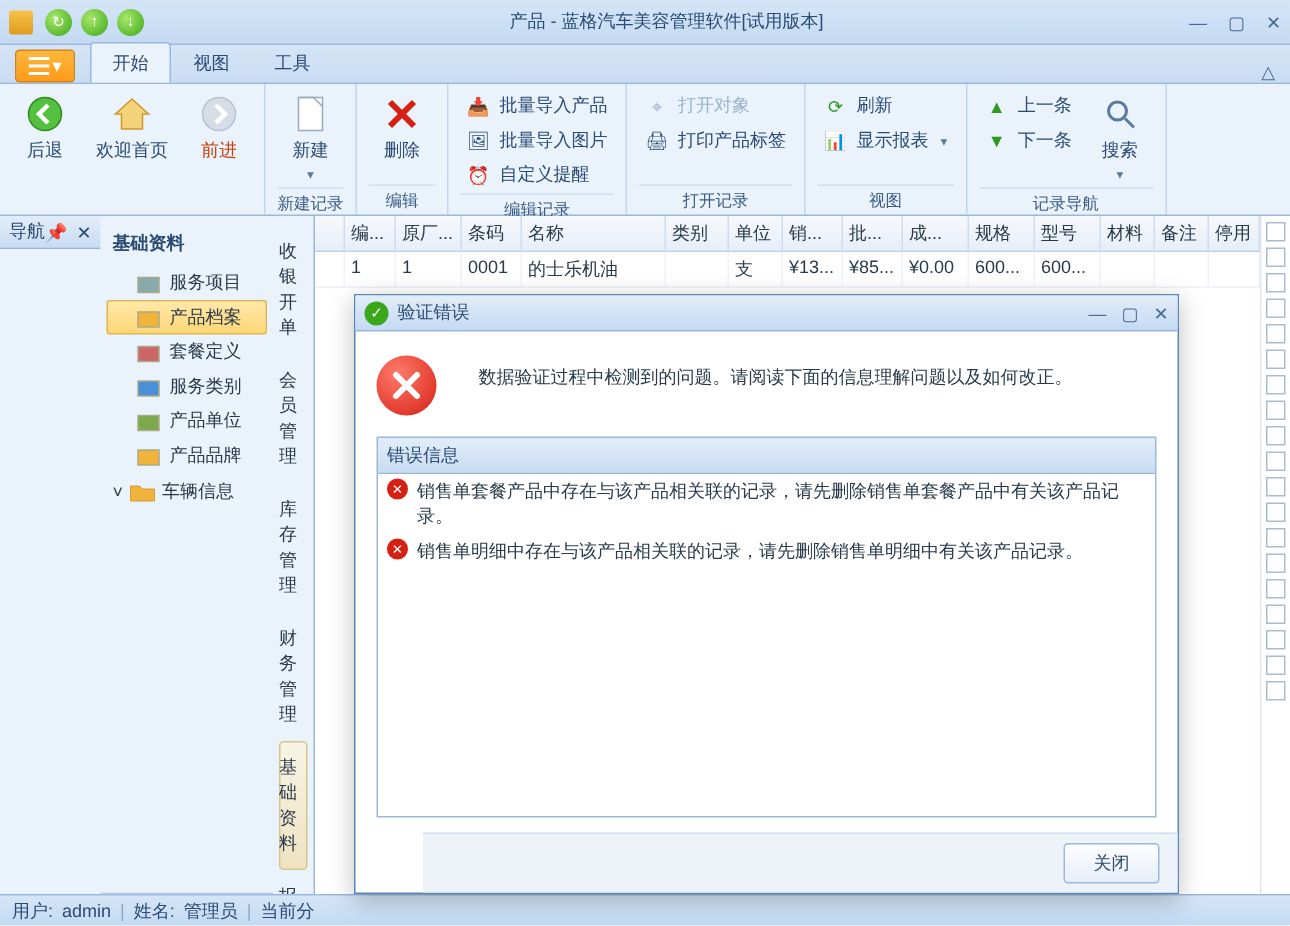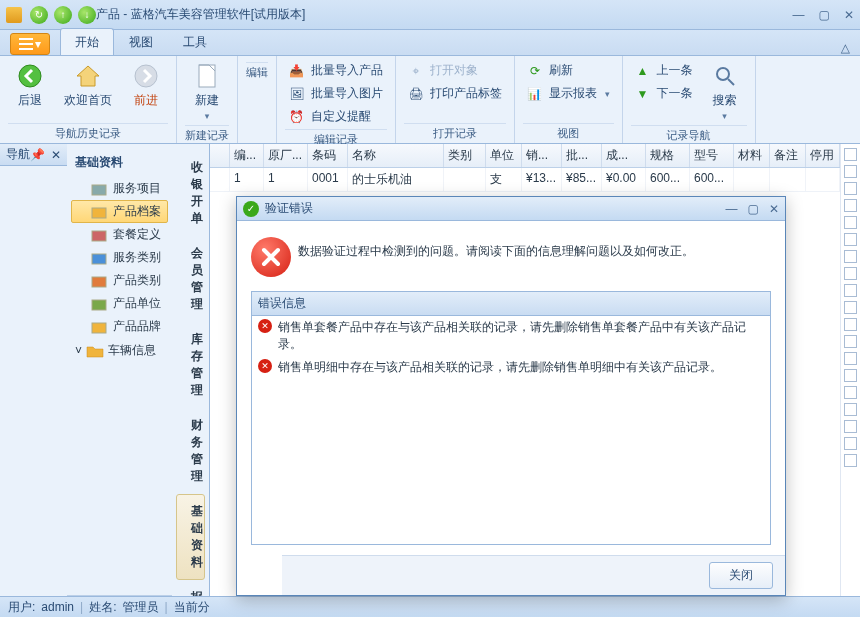--- a/index.html
+++ b/index.html
@@ -3,21 +3,21 @@
 <meta charset="utf-8">
 <style>
 * { box-sizing: border-box; margin: 0; padding: 0; font-family: "Microsoft YaHei", "SimSun", Arial, sans-serif; font-size: 12px; }
 body { background: #e8eef7; width: 860px; height: 617px; overflow: hidden; position: relative; }
 
 
 .titlebar { height: 30px; background: linear-gradient(#d5e5f7, #c4daf2); border-bottom: 1px solid #9ab8dc; display: flex; align-items: center; padding: 0 6px; }
 .titlebar .app-icon { width: 16px; height: 16px; background: linear-gradient(#f6c34a,#e09a1e); border-radius: 2px; margin-right: 8px; }
 .titlebar .nav-arrows { display: flex; gap: 6px; }
 .titlebar .circ { width:18px; height:18px; border-radius:50%; background:radial-gradient(circle at 35% 35%, #a8e66a, #3aa81a); display:flex; align-items:center; justify-content:center; color:#fff; font-size:10px; }
-.titlebar .title { flex:1; text-align:left; color:#2a4b73; }
+.titlebar .title { flex:1; text-align:center; color:#2a4b73; }
 .titlebar .win-btns { display:flex; gap:14px; color:#4a6b92; }
 .titlebar .win-btns span { cursor:pointer; }
 
 
 .ribbon-tabs { height:26px; background:linear-gradient(#d5e5f7,#c9dcf2); display:flex; align-items:flex-end; padding-left:10px; border-bottom:1px solid #9ab8dc; }
 .menu-btn { width:40px; height:22px; background:linear-gradient(#ffb73a,#ff9a1a); border:1px solid #d18515; border-radius:3px; display:flex; align-items:center; justify-content:center; color:#fff; margin-right:10px; cursor:pointer; }
 .menu-btn svg { width:14px; height:12px; fill:#fff; }
 .rtab { padding:5px 14px 4px; color:#2a4b73; cursor:pointer; border:1px solid transparent; border-bottom:none; }
 .rtab.active { background:#eaf2fb; border-color:#9ab8dc; border-radius:3px 3px 0 0; }
 .ribbon-tabs .help { margin-left:auto; margin-right:10px; color:#4a6b92; cursor:pointer; }
@@ -35,26 +35,26 @@
 .rsmall .sicn { width:16px; height:16px; display:flex; align-items:center; justify-content:center; }
 
 
 .main { display:flex; height:452px; }
 .sidebar { width:218px; background:#eaf2fb; border-right:1px solid #9ab8dc; display:flex; flex-direction:row; }
 .side-header { height:22px; background:linear-gradient(#e2edf9,#c9dcf2); border-bottom:1px solid #9ab8dc; display:flex; align-items:center; padding:0 6px; color:#2a4b73; }
 .side-header .tools { margin-left:auto; display:flex; gap:6px; }
 .side-tree { padding:6px 4px; border-bottom:1px solid #bcd0e8; }
 .side-tree .section-title { font-weight:bold; color:#2a4b73; padding:4px 4px 6px; }
 .tree-item { display:flex; align-items:center; gap:6px; padding:3px 4px 3px 20px; cursor:pointer; color:#2a3a4a; }
-.tree-item.selected { background:linear-gradient(#ffe8a8,#ffd777); border:1px solid #e0b54a; border-radius:2px; padding:2px 6px 2px 19px; }
+.tree-item.selected { background:linear-gradient(#ffe8a8,#ffd777); border:1px solid #e0b54a; border-radius:2px; padding:2px 16px 2px 19px; }
 .tree-item .ticn { width:16px; height:14px; }
 .tree-expand { display:flex; align-items:center; gap:4px; padding:4px 4px; color:#2a3a4a; cursor:pointer; }
 
 .side-cats { flex:1; padding:6px 4px; overflow:auto;}
-.cat-item { display:flex; align-items:center; gap:8px; padding:8px 6px; border:1px solid transparent; cursor:pointer; color:#2a3a4a; font-weight:bold; }
+.cat-item { display:flex; align-items:center; gap:8px; padding:8px 6px; border:1px solid transparent; cursor:pointer; color:#2a3a4a; font-weight:normal;justify-content:flex-end; }
 .cat-item.active { background:linear-gradient(#f8f3e5,#eee2c1); border-color:#d6c58a; border-radius:3px; }
 .folder-icon { width:18px; height:14px; }
 
 
 .content { flex:1; background:#fff; display:flex; flex-direction:column; }
 .grid-header { display:flex; background:linear-gradient(#f6f9fd,#e6eef8); border-bottom:1px solid #bcd0e8; }
 .gh { border-right:1px solid #cfdced; padding:3px 4px; color:#2a3a4a; white-space:nowrap; overflow:hidden; }
 .grid-row { display:flex; border-bottom:1px solid #eef2f8; }
 .gc { border-right:1px solid #f0f3f8; padding:3px 4px; white-space:nowrap; overflow:hidden; color:#2a3a4a;}
 .grid-checks { width:20px; display:flex; flex-direction:column; align-items:center; gap:4px; padding-top:4px; border-left:1px solid #e0e7f2; }
@@ -66,21 +66,21 @@
 
 .status { height:21px; background:linear-gradient(#d5e5f7,#c4daf2); border-top:1px solid #9ab8dc; display:flex; align-items:center; padding:0 8px; gap:6px; color:#2a4b73; }
 .status .sep { color:#8fa9c8; }
 
 
 .dialog { position:absolute; left:236px; top:196px; width:550px; height:400px; background:#fff; border:1px solid #5a86b8; box-shadow:0 4px 16px rgba(0,0,0,.25); display:flex; flex-direction:column; }
 .dialog-title { height:24px; background:linear-gradient(#e2edf9,#c4daf2); border-bottom:1px solid #9ab8dc; display:flex; align-items:center; padding:0 6px; color:#2a4b73; }
 .dialog-title .tick { width:16px; height:16px; border-radius:50%; background:#3aa81a; color:#fff; display:flex; align-items:center; justify-content:center; font-size:10px; margin-right:6px;}
 .dialog-title .dwin { margin-left:auto; display:flex; gap:10px; color:#4a6b92; }
 .dialog-body { flex:1; padding:16px 14px 10px; display:flex; flex-direction:column; }
-.dialog-msg { display:flex; gap:7px; align-items:flex-start; padding-bottom:14px;}
+.dialog-msg { display:flex; gap:28px; align-items:flex-start; padding-bottom:14px;}
 .err-big { width:40px; height:40px; border-radius:50%; background:radial-gradient(circle at 35% 30%, #ff7a6a, #d62013); display:flex; align-items:center; justify-content:center; }
 .err-big svg { width:22px; height:22px; }
 .error-panel { border:1px solid #9ab8dc; flex:1; display:flex; flex-direction:column; min-height:0;}
 .error-panel .eph { background:linear-gradient(#e2edf9,#c9dcf2); padding:3px 6px; color:#2a4b73; border-bottom:1px solid #9ab8dc; }
 .error-panel .eplist { flex:1; background:#fff; overflow:auto; }
 .err-item { display:flex; align-items:flex-start; gap:6px; padding:3px 6px; color:#2a3a4a; }
 .err-item .ei { width:14px; height:14px; border-radius:50%; background:#d62013; color:#fff; display:flex; align-items:center; justify-content:center; font-size:9px; flex-shrink:0;}
 .dialog-footer { height:40px; background:#eef3fa; border-top:1px solid #cfdced; display:flex; align-items:center; justify-content:flex-end; padding:0 12px;margin-left:45px;}
 .btn { min-width:64px; padding:4px 14px; background:linear-gradient(#fdfdfe,#e6eef8); border:1px solid #9ab8dc; border-radius:3px; color:#2a4b73; cursor:pointer; }
 
@@ -143,40 +143,49 @@
       <div class="rbig disabled">
         <div class="ricon">
             <svg width="26" height="26">
               <circle cx="13" cy="13" r="11" fill="#d7dde6" stroke="#b6c1cf"></circle>
               <path d="M11 7l6 6-6 6" stroke="#fff" stroke-width="3" fill="none"></path>
             </svg>
           </div>
         <span>前进</span>
       </div>
     </div>
-    <div class="glabel">导航历史记录</div>
   </div>
 
   <div class="rgroup">
     <div class="items">
       <div class="rbig">
         <div class="ricon">
             <svg width="24" height="26">
               <rect x="4" y="2" width="16" height="22" fill="#fff" stroke="#9ab"></rect>
               <path d="M4 2h10l6 6" fill="none" stroke="#9ab"></path>
             </svg>
           </div>
         <span>新建</span>
           <span style="font-size:9px;color:#5a7aa0">▾</span>
       </div>
     </div>
     <div class="glabel">新建记录</div>
   </div>
 
   <div class="rgroup">
+    <div class="items">
+      <div class="rbig">
+        <div class="ricon">
+            <svg width="24" height="24">
+              <path d="M4 4L20 20M20 4L4 20" stroke="#d62013" stroke-width="4"></path>
+            </svg>
+          </div>
+        <span>删除</span>
+      </div>
+    </div>
     <div class="glabel">编辑</div>
   </div>
 
   <div class="rgroup">
     <div class="items">
       <div class="rsmall-col">
         <div class="rsmall">
             <span class="sicn">📥</span>
             <span>批量导入产品</span>
           </div>
@@ -282,26 +291,20 @@
             <svg class="ticn" viewBox="0 0 16 14">
               <rect x="1" y="3" width="14" height="10" fill="#c66" stroke="#aa8"></rect>
             </svg>
             <span>套餐定义</span>
           </div>
           <div class="tree-item">
             <svg class="ticn" viewBox="0 0 16 14">
               <rect x="1" y="3" width="14" height="10" fill="#4a90d9" stroke="#aa8"></rect>
             </svg>
             <span>服务类别</span>
-          </div>
-          <div class="tree-item">
-            <svg class="ticn" viewBox="0 0 16 14">
-              <rect x="1" y="3" width="14" height="10" fill="#e07b3c" stroke="#aa8"></rect>
-            </svg>
-            <span>产品类别</span>
           </div>
           <div class="tree-item">
             <svg class="ticn" viewBox="0 0 16 14">
               <rect x="1" y="3" width="14" height="10" fill="#7aa84a" stroke="#aa8"></rect>
             </svg>
             <span>产品单位</span>
           </div>
           <div class="tree-item">
             <svg class="ticn" viewBox="0 0 16 14">
               <rect x="1" y="3" width="14" height="10" fill="#f0b43c" stroke="#aa8"></rect>

